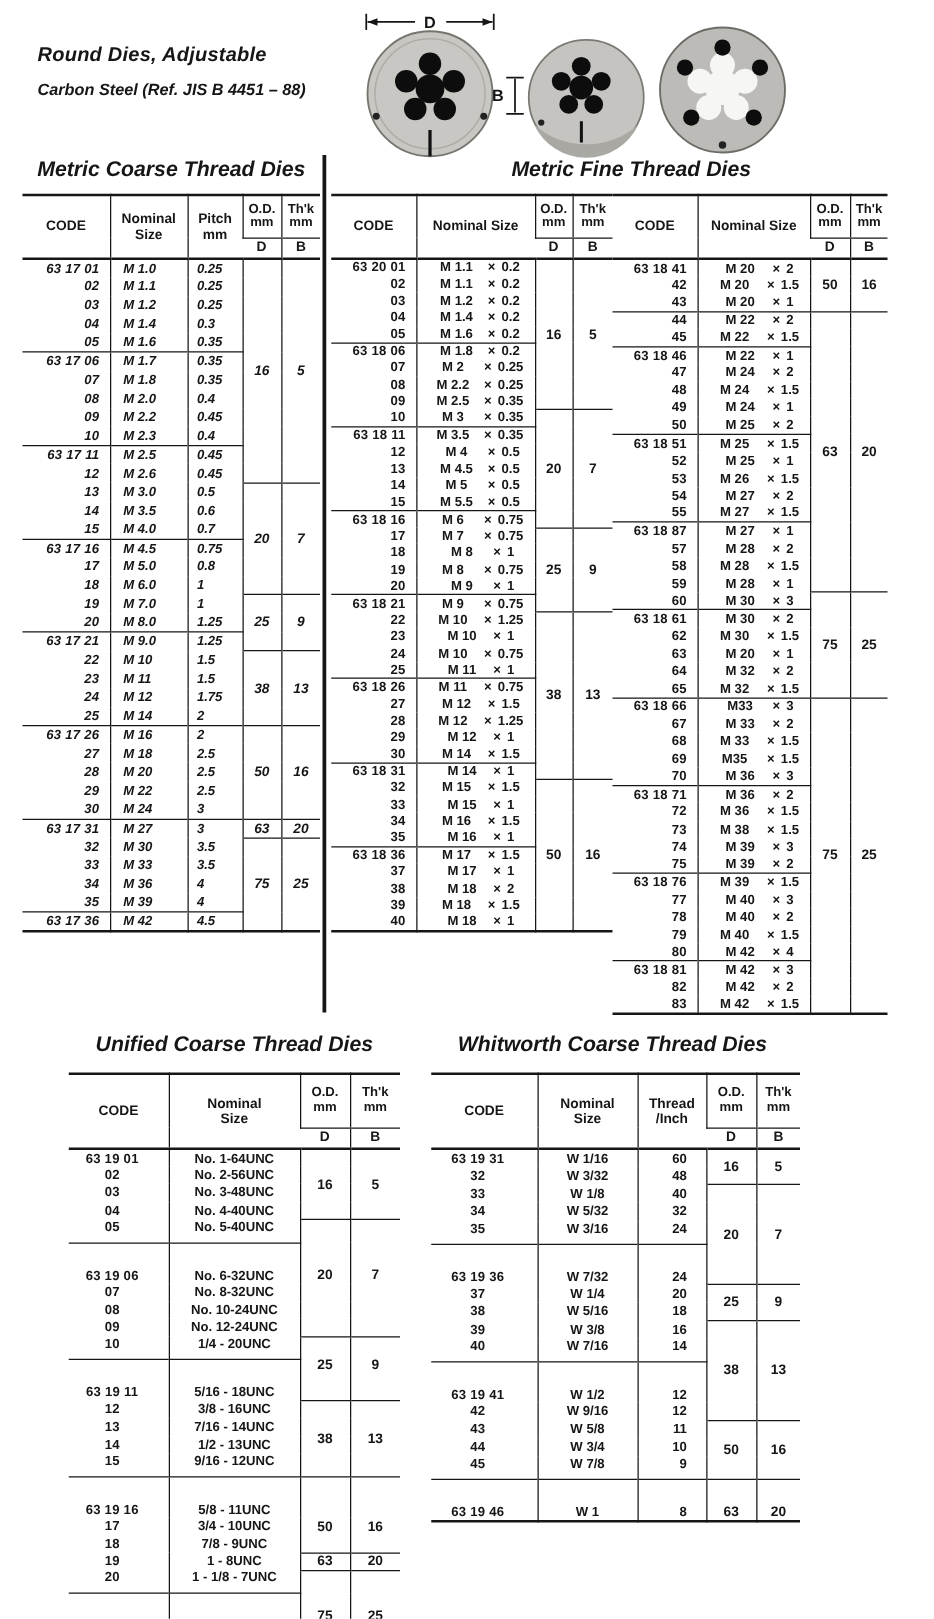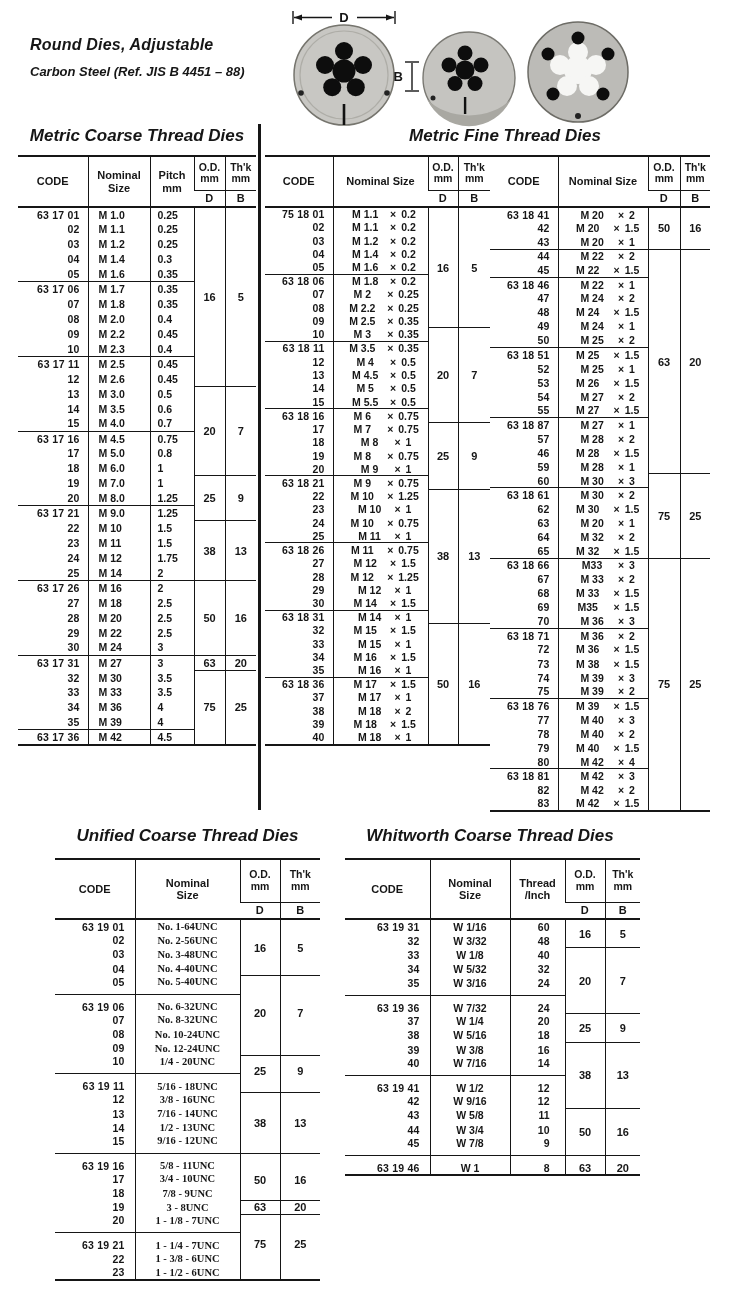--- a/index.html
+++ b/index.html
@@ -20,46 +20,46 @@
     white-space:nowrap;overflow:visible;vertical-align:middle;
     border-left:1.5px solid #161616;
   }
   .dietable th:first-child,.dietable td.c0{border-left:none;}
   .dietable thead th{border-bottom:2px solid #161616;font-size:11px;line-height:1.12;text-align:center;}
   .dietable thead th.odh{border-bottom:1.5px solid #161616;font-size:10.5px;}
   .dietable tr.h1{height:34px;}
   .dietable tr.h2{height:17px;}
   .tall tr.h1{height:43px;}
   .dietable td{font-size:10.5px;text-align:center;}
-  .t-mc tbody tr{height:14.95px;}
+  .t-mc tbody tr{height:14.95px;font-style:italic;}
   .t-fl tbody tr{height:13.45px;}
   .t-fr tbody tr{height:14.05px;}
   .t-un tbody tr{height:14.2px;}
   .t-wh tbody tr{height:14.4px;}
 
   .dietable td.code{text-align:right;padding-right:8px;letter-spacing:.2px;}
-  .t-un td.code,.t-wh td.code{padding-right:10px;}
+  .t-un td.code,.t-wh td.code{padding-right:10px;text-align:center;}
   .dietable td.blk{border-top:1.5px solid #161616;}
   .dietable td.gs{border-top:1.5px solid #161616;}
   .t-mc td.nom{text-align:left;padding-left:10px;}
   .t-mc td.ext{text-align:left;padding-left:7px;}
-  .t-un td.nom{text-align:center;font-family:Liberation Serif, serif;}
+  .t-un td.nom{text-align:center;}
   .t-wh td.nom{text-align:center;}
   .t-wh td.ext{text-align:right;padding-right:15px;}
   .dietable td.od,.dietable td.thk{font-size:11px;}
 
   
   .finenom{text-align:left;padding-left:6px;}
   .finenom .nsz{display:inline-block;width:40px;}
   .finenom .nx{display:inline-block;width:16px;text-align:center;}
   .finenom .npi{display:inline-block;}
   .t-fr .finenom .nsz{width:42px;}
 
   
-  .tall tbody tr.gap td{padding-top:6px;}
+  .tall tbody tr.gap td{padding-top:20px;}
   .tall tbody tr.pregap td{padding-bottom:6px;}
 </style>
 </head>
 <body>
 
 <div class="abs page-title" style="left:30px;top:36px;">Round Dies, Adjustable</div>
 <div class="abs page-subtitle" style="left:30px;top:64px;">Carbon Steel  (Ref. JIS B 4451 – 88)</div>
 
 <div class="abs" style="left:272px;top:4px;">
   <svg width="375" height="124" viewBox="0 0 375 124">
@@ -387,21 +387,21 @@
             <div>mm</div>
           </th>
         </tr>
         <tr class="h2">
           <th rowspan="1">D</th>
           <th rowspan="1">B</th>
         </tr>
       </thead>
       <tbody>
         <tr>
-          <td class="c0 code blk">75 18 01</td>
+          <td class="c0 code blk">63 20 01</td>
           <td class="nom blk finenom"><span class="nsz">M 1.1</span><span class="nx">×</span><span class="npi">0.2</span></td>
           <td class="od gs" rowspan="9">16</td>
           <td class="thk gs" rowspan="9">5</td>
         </tr>
         <tr>
           <td class="c0 code">02</td>
           <td class="nom finenom"><span class="nsz">M 1.1</span><span class="nx">×</span><span class="npi">0.2</span></td>
         </tr>
         <tr>
           <td class="c0 code">03</td>
@@ -661,21 +661,21 @@
         </tr>
         <tr>
           <td class="c0 code blk">63 18 87</td>
           <td class="nom blk finenom"><span class="nsz">M 27</span><span class="nx">×</span><span class="npi">1</span></td>
         </tr>
         <tr>
           <td class="c0 code">57</td>
           <td class="nom finenom"><span class="nsz">M 28</span><span class="nx">×</span><span class="npi">2</span></td>
         </tr>
         <tr>
-          <td class="c0 code">46</td>
+          <td class="c0 code">58</td>
           <td class="nom finenom"><span class="nsz">M 28</span><span class="nx">×</span><span class="npi">1.5</span></td>
         </tr>
         <tr>
           <td class="c0 code">59</td>
           <td class="nom finenom"><span class="nsz">M 28</span><span class="nx">×</span><span class="npi">1</span></td>
         </tr>
         <tr>
           <td class="c0 code">60</td>
           <td class="nom finenom"><span class="nsz">M 30</span><span class="nx">×</span><span class="npi">3</span></td>
           <td class="od gs" rowspan="6">75</td>
@@ -885,21 +885,21 @@
         <tr>
           <td class="c0 code">17</td>
           <td class="nom">3/4  - 10UNC</td>
         </tr>
         <tr>
           <td class="c0 code">18</td>
           <td class="nom">7/8  -  9UNC</td>
         </tr>
         <tr>
           <td class="c0 code">19</td>
-          <td class="nom">3  -  8UNC</td>
+          <td class="nom">1  -  8UNC</td>
           <td class="od gs" rowspan="1">63</td>
           <td class="thk gs" rowspan="1">20</td>
         </tr>
         <tr class="pregap">
           <td class="c0 code">20</td>
           <td class="nom">1 - 1/8  -  7UNC</td>
           <td class="od gs" rowspan="4">75</td>
           <td class="thk gs" rowspan="4">25</td>
         </tr>
         <tr class="gap">

